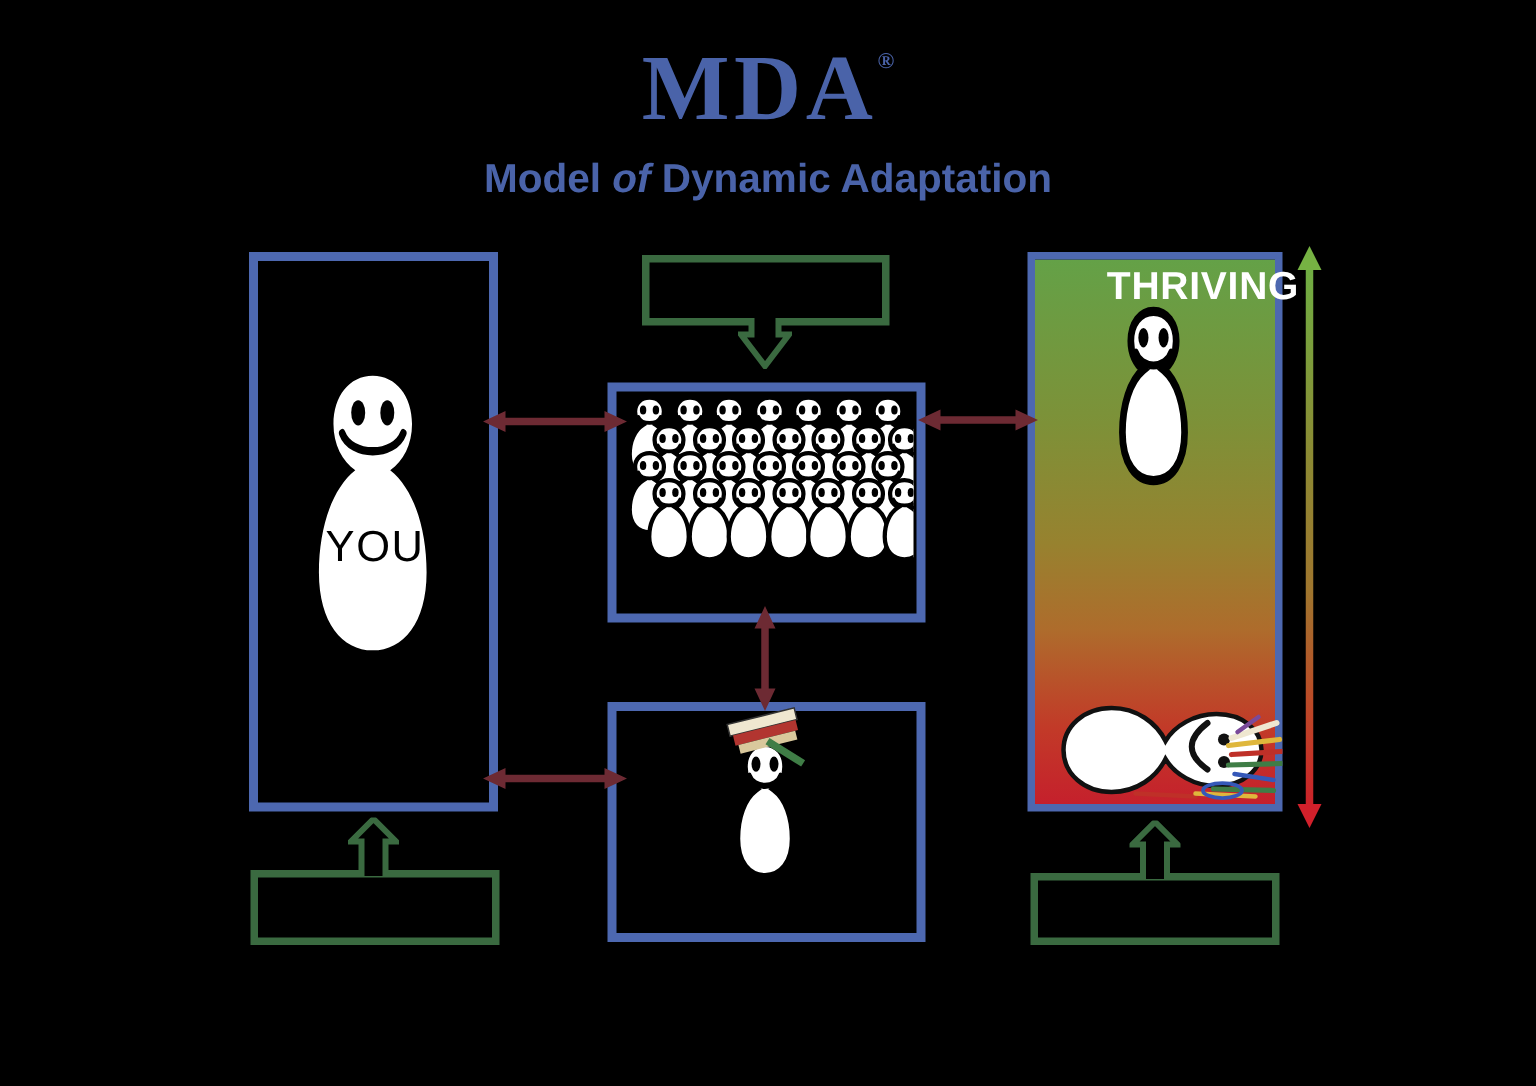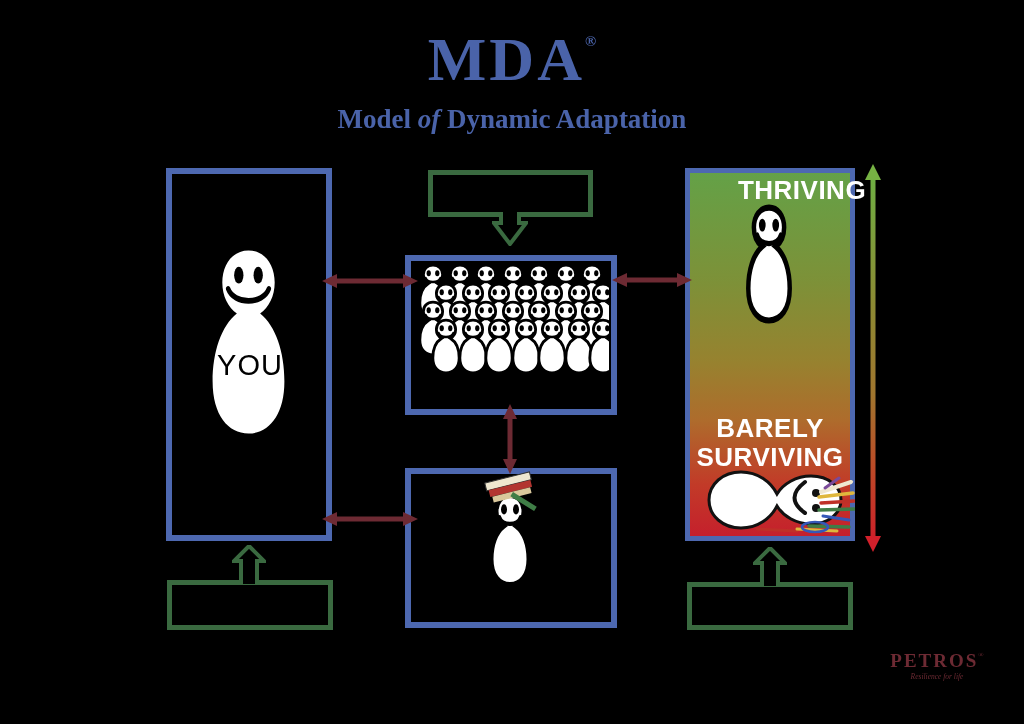--- a/index.html
+++ b/index.html
@@ -5,21 +5,21 @@
   html,body{margin:0;padding:0;background:#000;}
   #canvas{position:relative;width:1024px;height:724px;background:#000;overflow:hidden;
           font-family:"Liberation Sans",sans-serif;padding-left:28px;}
   .abs{position:absolute;}
   
   #title-wrap{top:24px;left:0;width:1024px;text-align:center;color:#4a63a9;
               font-family:"Liberation Serif",serif;font-weight:bold;}
   #title-text{font-size:62px;letter-spacing:3px;}
   #title-reg{font-size:15px;vertical-align:34px;}
   #subtitle{top:104px;left:0;width:1024px;text-align:center;color:#4a63a9;
-            font-family:Liberation Serif, serif;font-weight:bold;font-size:27px;}
+            font-family:Liberation Sans, sans-serif;font-weight:bold;font-size:27px;}
   #subtitle .it{font-style:italic;}
   
   .bluebox{border:6px solid #4d68b0;background:transparent;box-sizing:border-box;}
   .greenbox{border:5px solid #3a6a40;background:transparent;box-sizing:border-box;}
   #left-box{left:166px;top:168px;width:166px;height:373px;}
   #community-box{left:405px;top:255px;width:212px;height:160px;}
   #adaptation-box{left:405px;top:468px;width:212px;height:160px;}
   #input-box-top{left:428px;top:170px;width:165px;height:47px;}
   #input-box-left{left:167px;top:580px;width:166px;height:50px;}
   #input-box-right{left:687px;top:582px;width:166px;height:48px;}
@@ -124,24 +124,20 @@
     <g transform="translate(36,24) rotate(32)">
       <rect x="0" y="0" width="28" height="5" fill="#3f7d46"></rect>
     </g>
   </svg>
 
   <svg class="abs" style="left:741px;top:203px" width="56" height="122" viewBox="0 0 100 160" preserveAspectRatio="none">
     <use href="#pnutH" x="0" y="0" width="100" height="160"></use>
   </svg>
   <div class="abs white-label" id="thriving-label">THRIVING</div>
 
-  <div class="abs white-label" id="surviving-label">
-    <div>BARELY</div>
-    <div>SURVIVING</div>
-  </div>
   <svg class="abs" style="left:697px;top:469px" width="158" height="66" viewBox="0 0 158 66">
     <g stroke-linecap="round">
       <line x1="60" y1="60" x2="100" y2="62" stroke="#bf3028" stroke-width="3"></line>
       <line x1="100" y1="60" x2="140" y2="62" stroke="#dfb73c" stroke-width="3"></line>
     </g>
     <path d="M44,3C61,3 74,13 80,25C86,15 99,7 114,7C132,7 144,18 144,31C144,44 132,55 114,55C99,55 86,47 80,37C74,49 61,59 44,59C26,59 12,47 12,31C12,15 26,3 44,3Z" fill="#fff" stroke="#111" stroke-width="3"></path>
     <path d="M108,13Q87,29 108,44" fill="none" stroke="#111" stroke-width="4" stroke-linecap="round"></path>
     <circle cx="119" cy="24" r="4" fill="#111"></circle>
     <circle cx="119" cy="39" r="4" fill="#111"></circle>
     <g stroke-linecap="round">
@@ -187,20 +183,14 @@
         <stop offset="0.6" stop-color="#a0762e"></stop>
         <stop offset="0.8" stop-color="#bb4b27"></stop>
         <stop offset="1" stop-color="#cc2129"></stop>
       </linearGradient>
     </defs>
     <rect x="8.5" y="14" width="5" height="360" fill="url(#vg)"></rect>
     <polygon points="11,0 3,16 19,16" fill="#76b243"></polygon>
     <polygon points="11,388 3,372 19,372" fill="#d2202b"></polygon>
   </svg>
 
-  <div class="abs" id="brand">
-    <div>
-      <span id="brand-name">PETROS</span><sup id="brand-reg">®</sup>
-    </div>
-    <div id="brand-tagline">Resilience for life</div>
-  </div>
 
 </div>
 
 </body></html>

